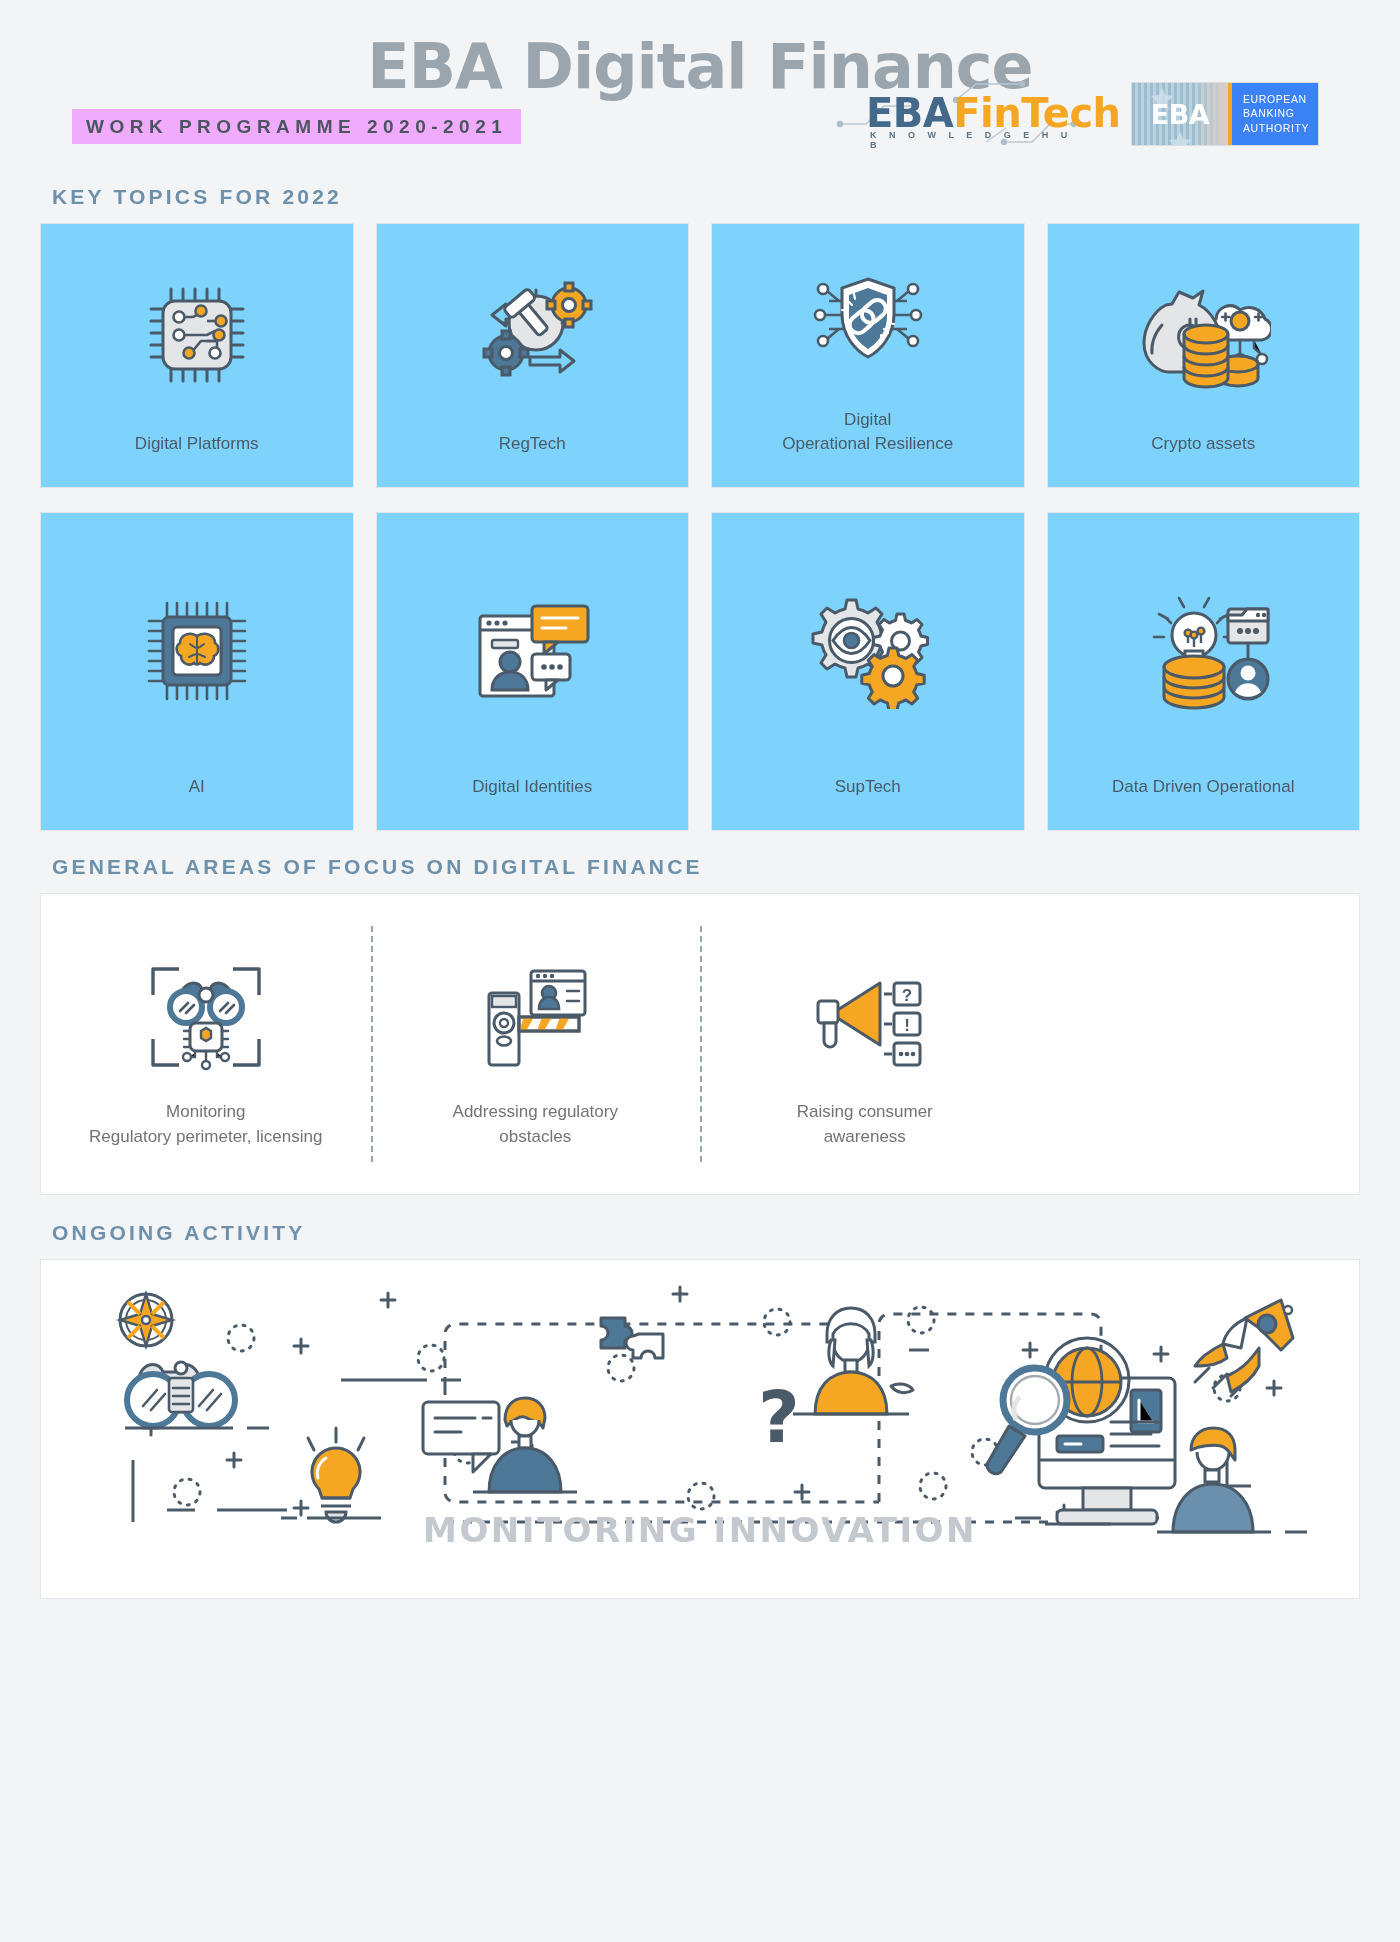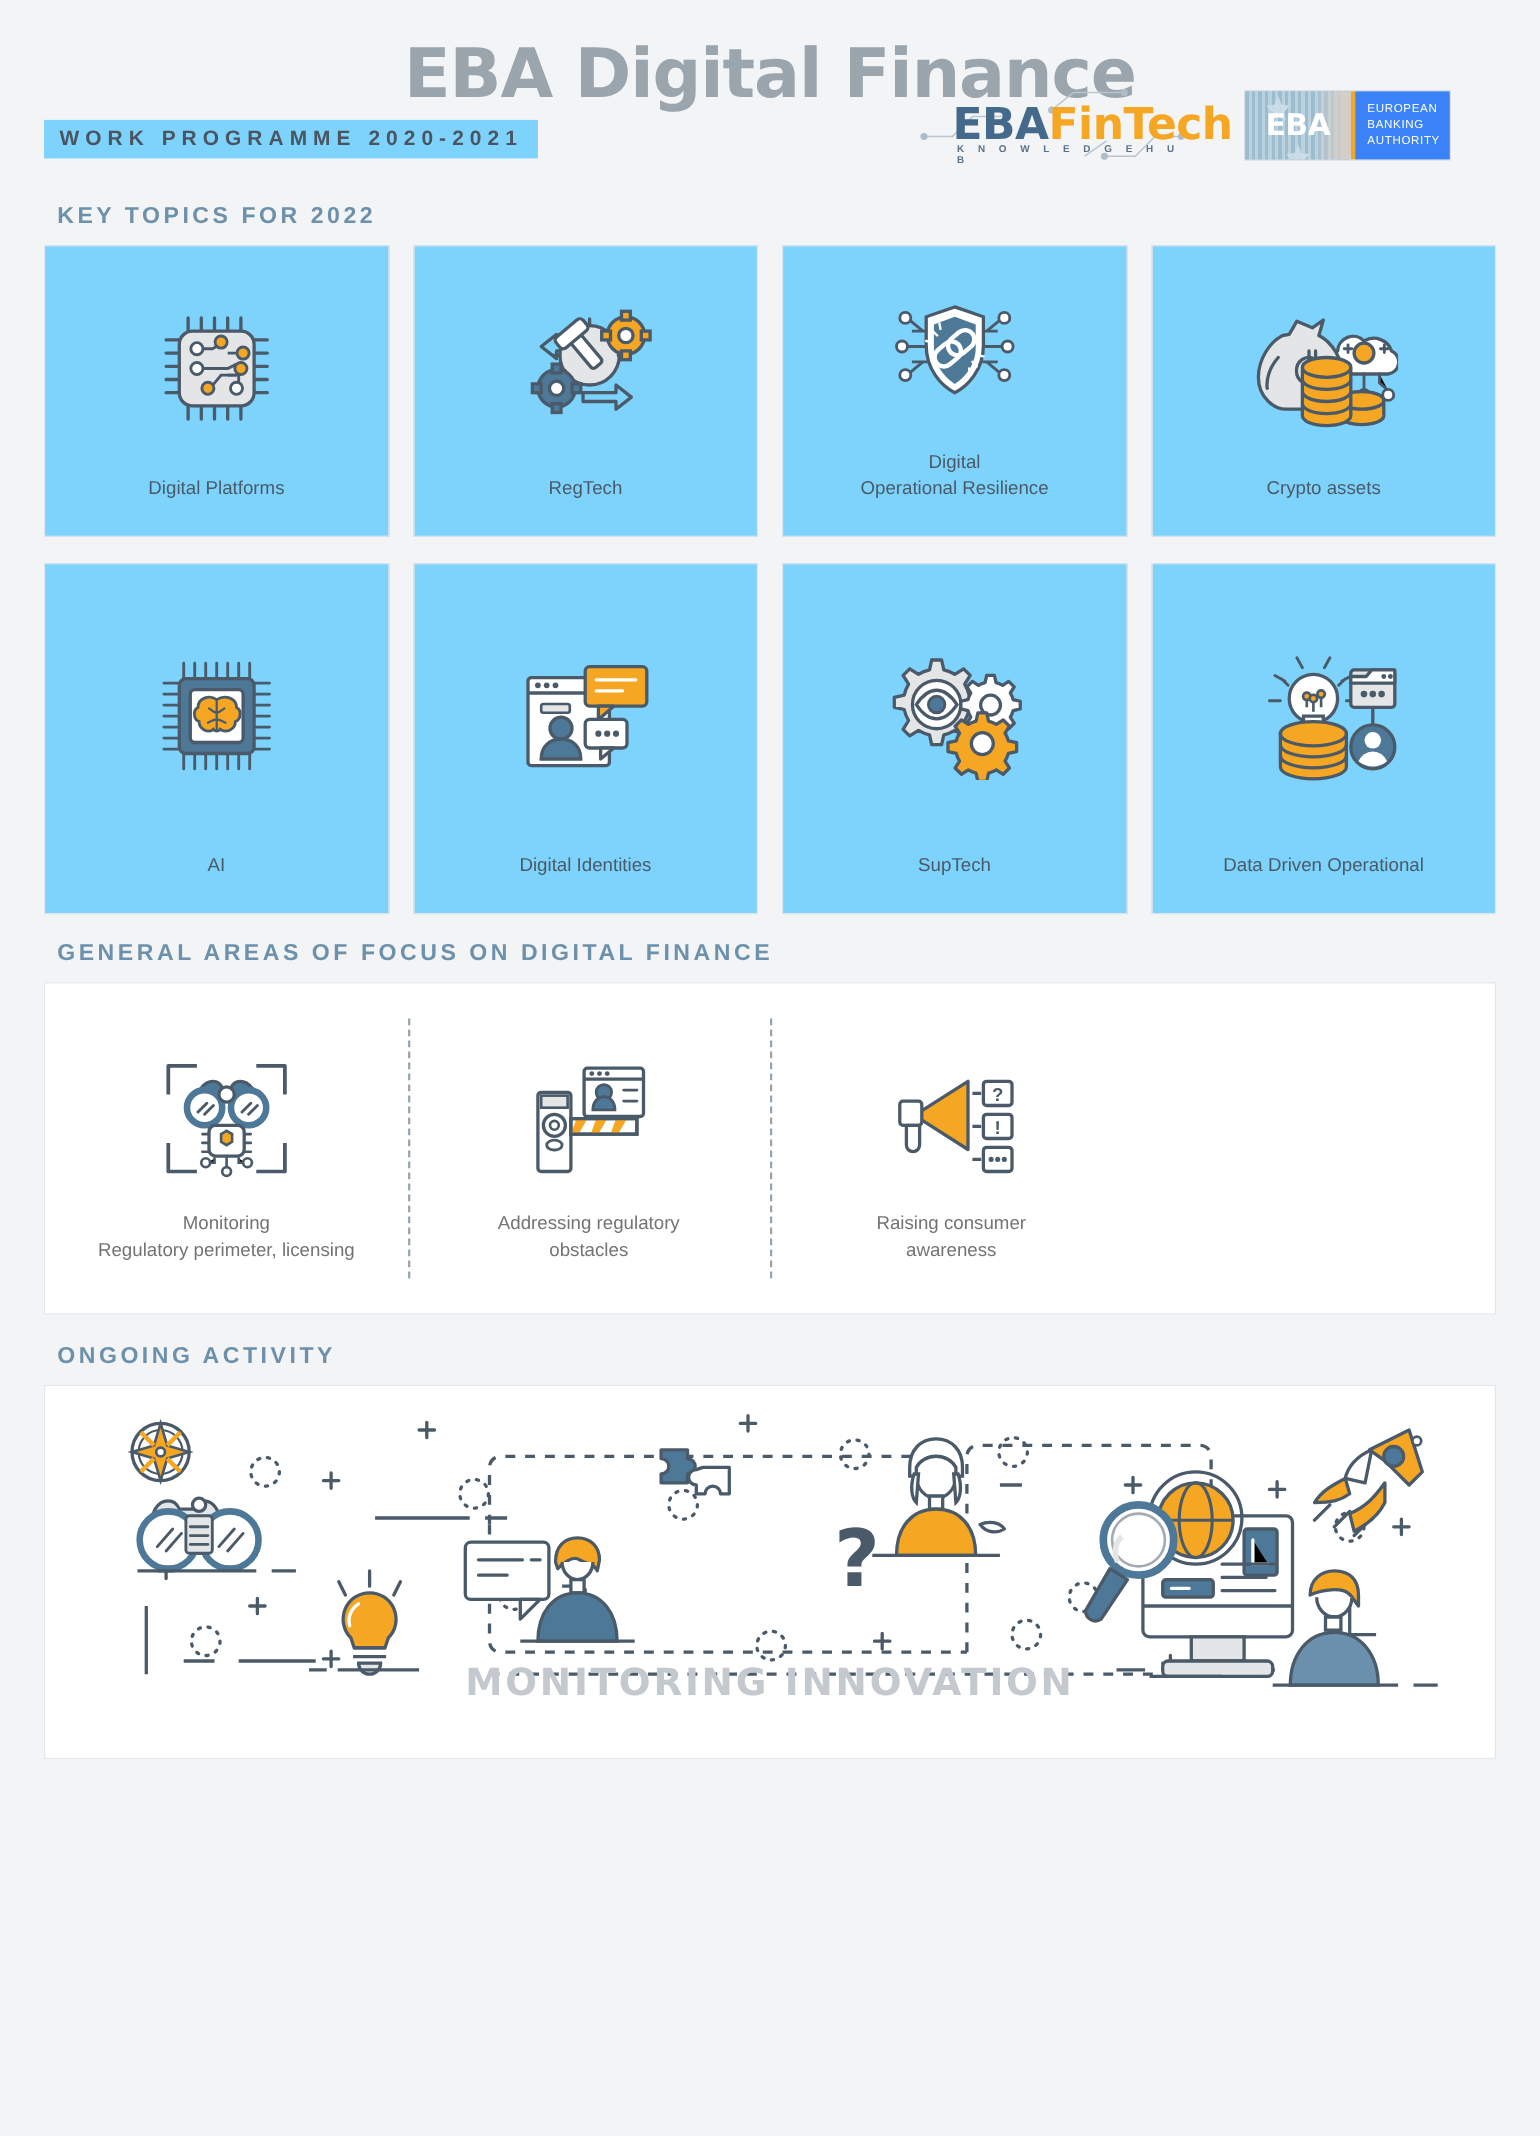--- a/index.html
+++ b/index.html
@@ -13,23 +13,23 @@
 
   
   .header { position: relative; height: 185px; padding-top: 34px; }
   .title {
     font-size: 62px; font-weight: bold; color: #9aa5ad;
     letter-spacing: -1px; line-height: 1.05;
     font-family: "DejaVu Sans", sans-serif;
     text-align: center;
   }
   .subtitle-bar {
-    display: inline-block; background: #7dd3fc;
+    display: inline-block; background: #f0abfc;
     color: #4a5560; font-weight: bold; font-size: 19px;
-    letter-spacing: 5.5px; padding: 7px 14px 6px 14px; margin-top: 10px;
+    letter-spacing: 5.5px; padding: 7px 14px 6px 14px; margin-top: 10px; margin-left: 32px;
   }
   .logos { position: absolute; right: 42px; top: 78px; display: flex; align-items: center; gap: 56px; }
 
   .fintech-logo { position: relative; width: 240px; height: 72px; }
   .fintech-wordmark { font-size: 40px; font-weight: bold; letter-spacing: -0.5px;
     font-family: "DejaVu Sans", sans-serif; position:absolute; left: 30px; top: 12px; white-space: nowrap;}
   .fintech-wordmark .eba { color: #44698a; }
   .fintech-wordmark .fin { color: #f5a623; }
   .fintech-sub { position: absolute; left: 34px; top: 52px; font-size: 9px; letter-spacing: 5px; color: #5a7389; font-weight: bold;}
   .fintech-circuit { position: absolute; inset: 0; }

